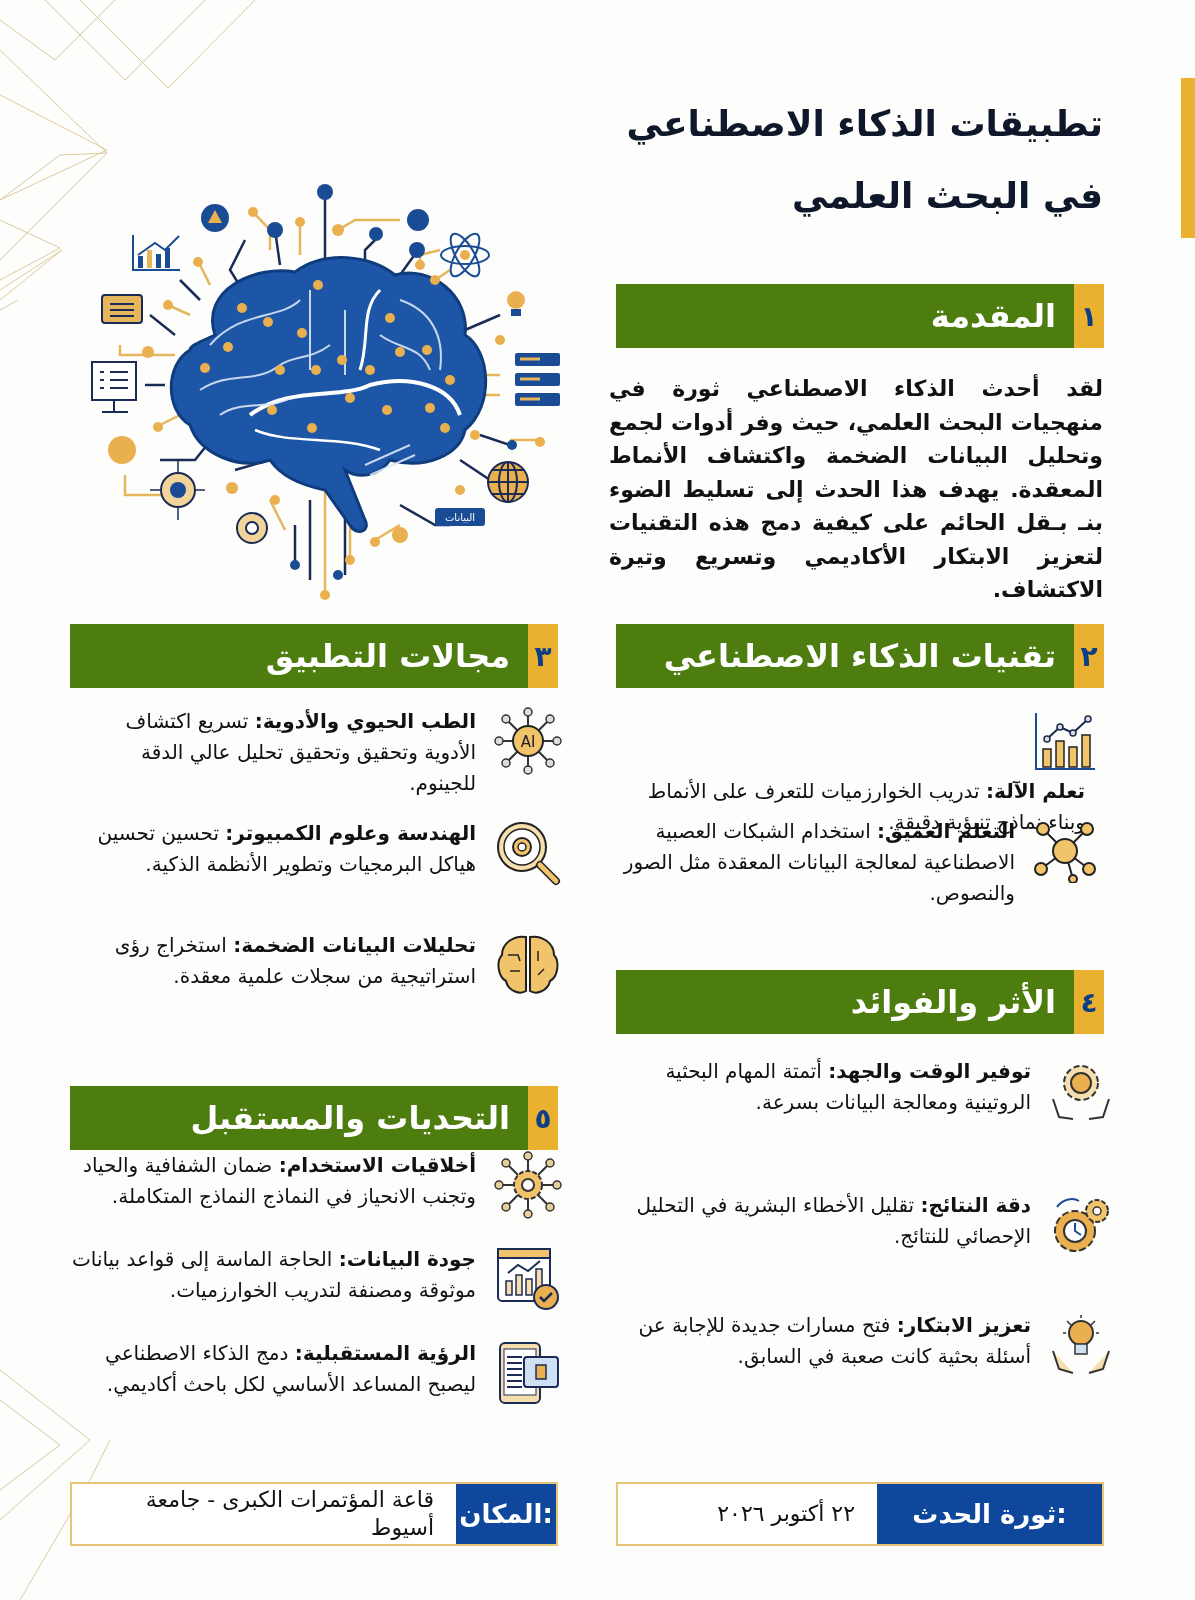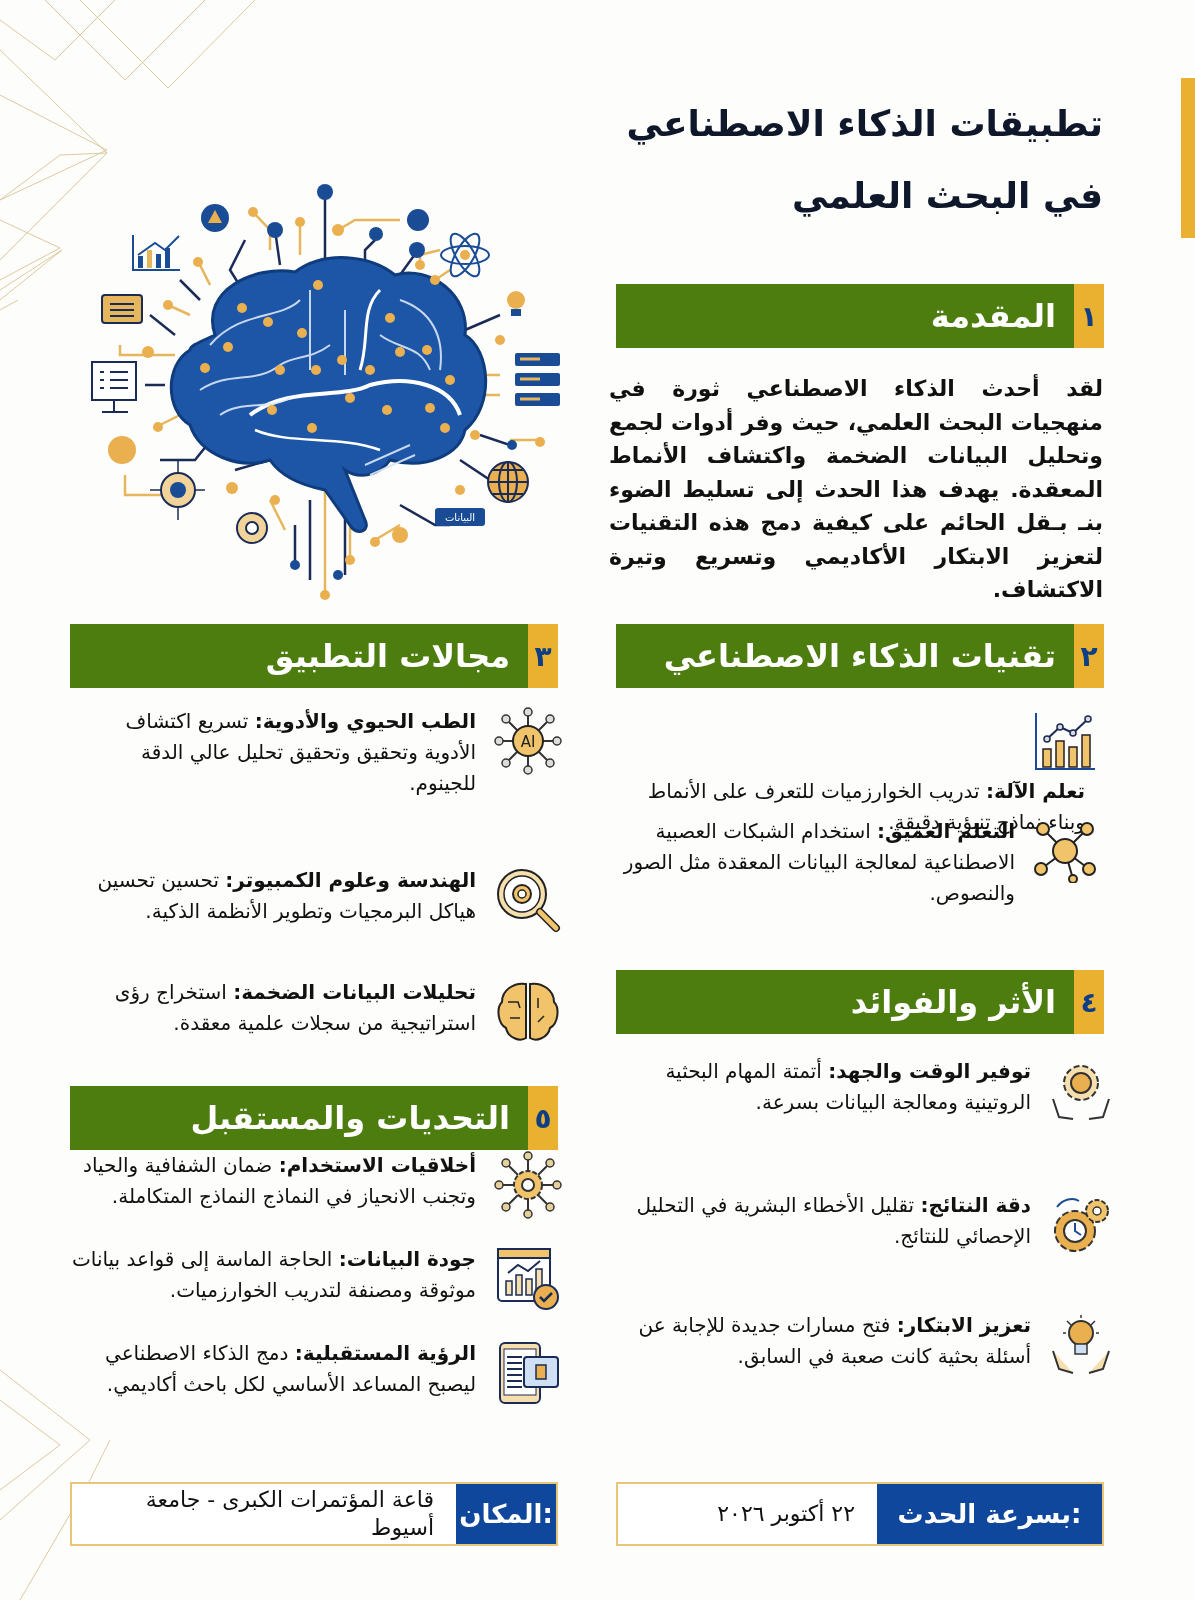--- a/index.html
+++ b/index.html
@@ -281,21 +281,21 @@
             <circle cx="56" cy="12" r="4"></circle>
             <circle cx="12" cy="56" r="4"></circle>
             <circle cx="56" cy="56" r="4"></circle>
           </g>
           <circle cx="34" cy="34" r="15" fill="#f1c36b" stroke="#222" stroke-width="2"></circle>
           <text x="34" y="40" text-anchor="middle" font-size="15" font-family="DejaVu Sans, sans-serif" fill="#222">AI</text>
         </svg>
     </div>
     <div class="text"><b>الطب الحيوي والأدوية:</b><span> تسريع اكتشاف الأدوية وتحقيق وتحقيق تحليل عالي الدقة للجينوم.</span></div>
   </div>
-  <div class="item" style="height:112px;margin-top:47px;">
+  <div class="item" style="height:112px;">
     <div class="icon">
       <svg width="68" height="68" viewBox="0 0 68 68">
           <circle cx="28" cy="28" r="24" fill="#f6dfae" stroke="#222" stroke-width="2"></circle>
           <circle cx="28" cy="28" r="18" fill="#fff" stroke="#222" stroke-width="1.5"></circle>
           <circle cx="28" cy="28" r="9" fill="#f1c36b" stroke="#222" stroke-width="2"></circle>
           <circle cx="28" cy="28" r="4" fill="#fff" stroke="#222" stroke-width="1.5"></circle>
           <path d="M46 46 L62 62" stroke="#222" stroke-width="8" stroke-linecap="round"></path>
           <path d="M46 46 L62 62" stroke="#f1c36b" stroke-width="5" stroke-linecap="round"></path>
         </svg>
     </div>
@@ -412,19 +412,19 @@
           <path d="M13 18 H28 M13 24 H28 M13 30 H28 M13 36 H28 M13 42 H28 M13 48 H28" stroke="#1a2b55" stroke-width="2"></path>
           <rect x="30" y="18" width="34" height="30" rx="3" fill="#cfe0f5" stroke="#1a2b55" stroke-width="2"></rect>
           <rect x="42" y="26" width="10" height="14" fill="#eab04f" stroke="#1a2b55" stroke-width="1.5"></rect>
         </svg>
     </div>
     <div class="text"><b>الرؤية المستقبلية:</b><span> دمج الذكاء الاصطناعي ليصبح المساعد الأساسي لكل باحث أكاديمي.</span></div>
   </div>
 </div>
 
 <div class="info-box" style="left:616px; top:1482px; width:488px;">
-  <div class="lbl" style="width:225px;">:بسرعة الحدث</div>
+  <div class="lbl" style="width:225px;">:ثورة الحدث</div>
   <div class="val">٢٢ أكتوبر ٢٠٢٦</div>
 </div>
 <div class="info-box" style="left:70px; top:1482px; width:488px;">
   <div class="lbl" style="width:100px;">:المكان</div>
   <div class="val">قاعة المؤتمرات الكبرى - جامعة أسيوط</div>
 </div>
 
 </body></html>

